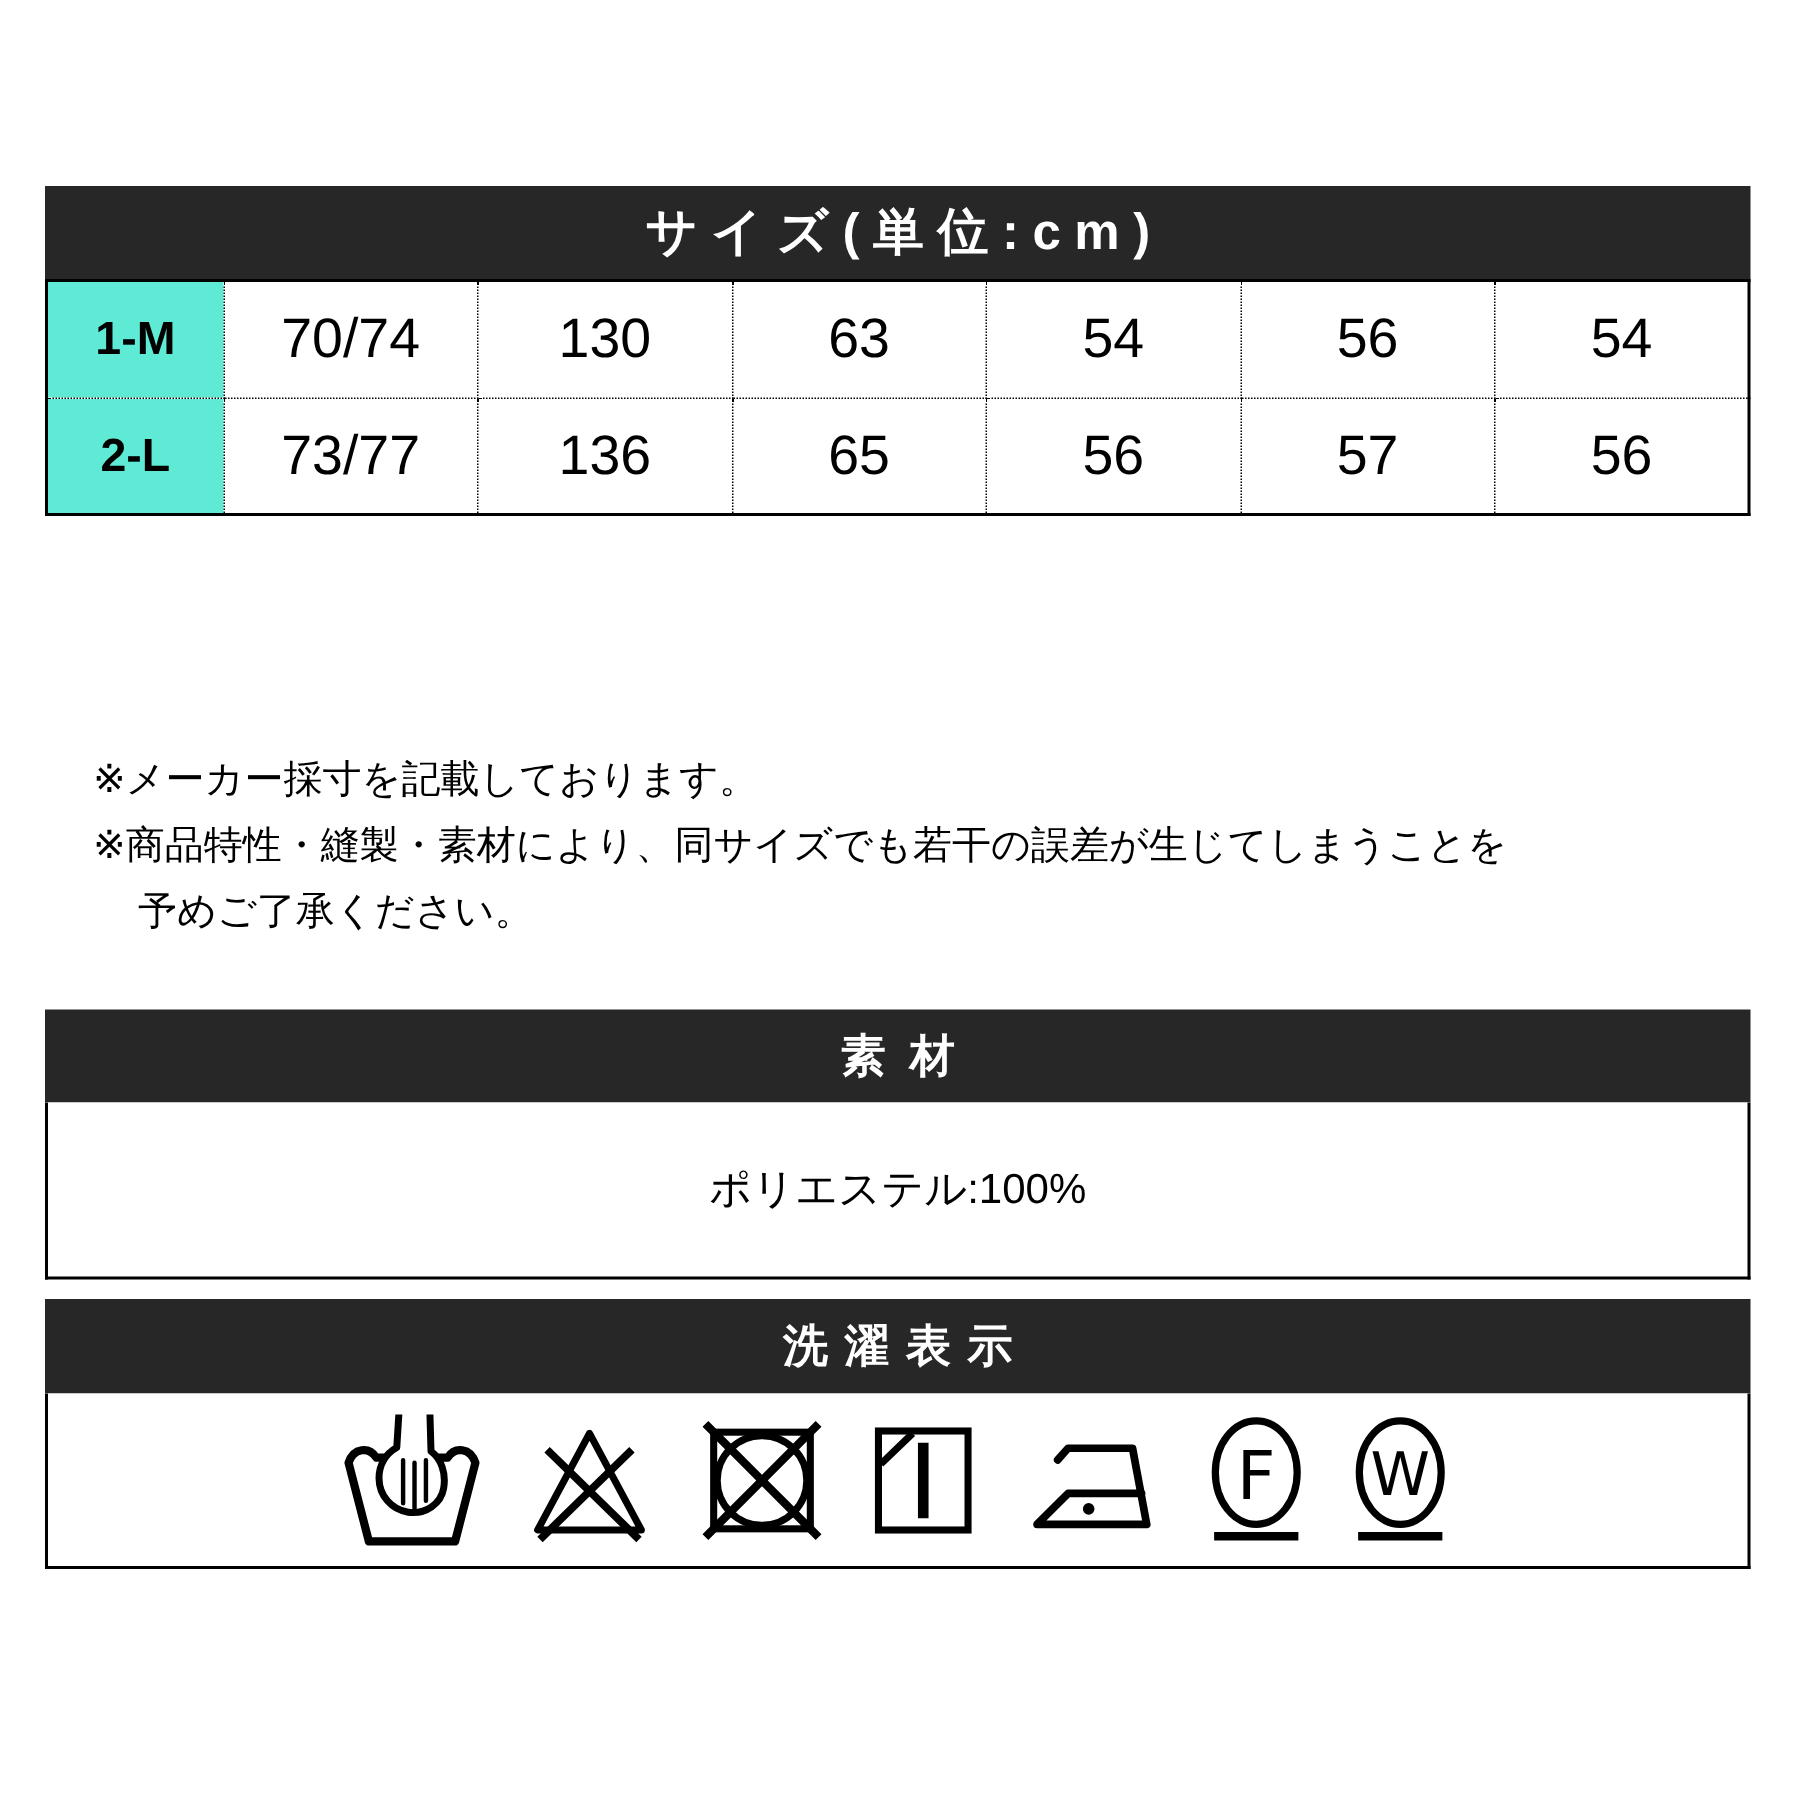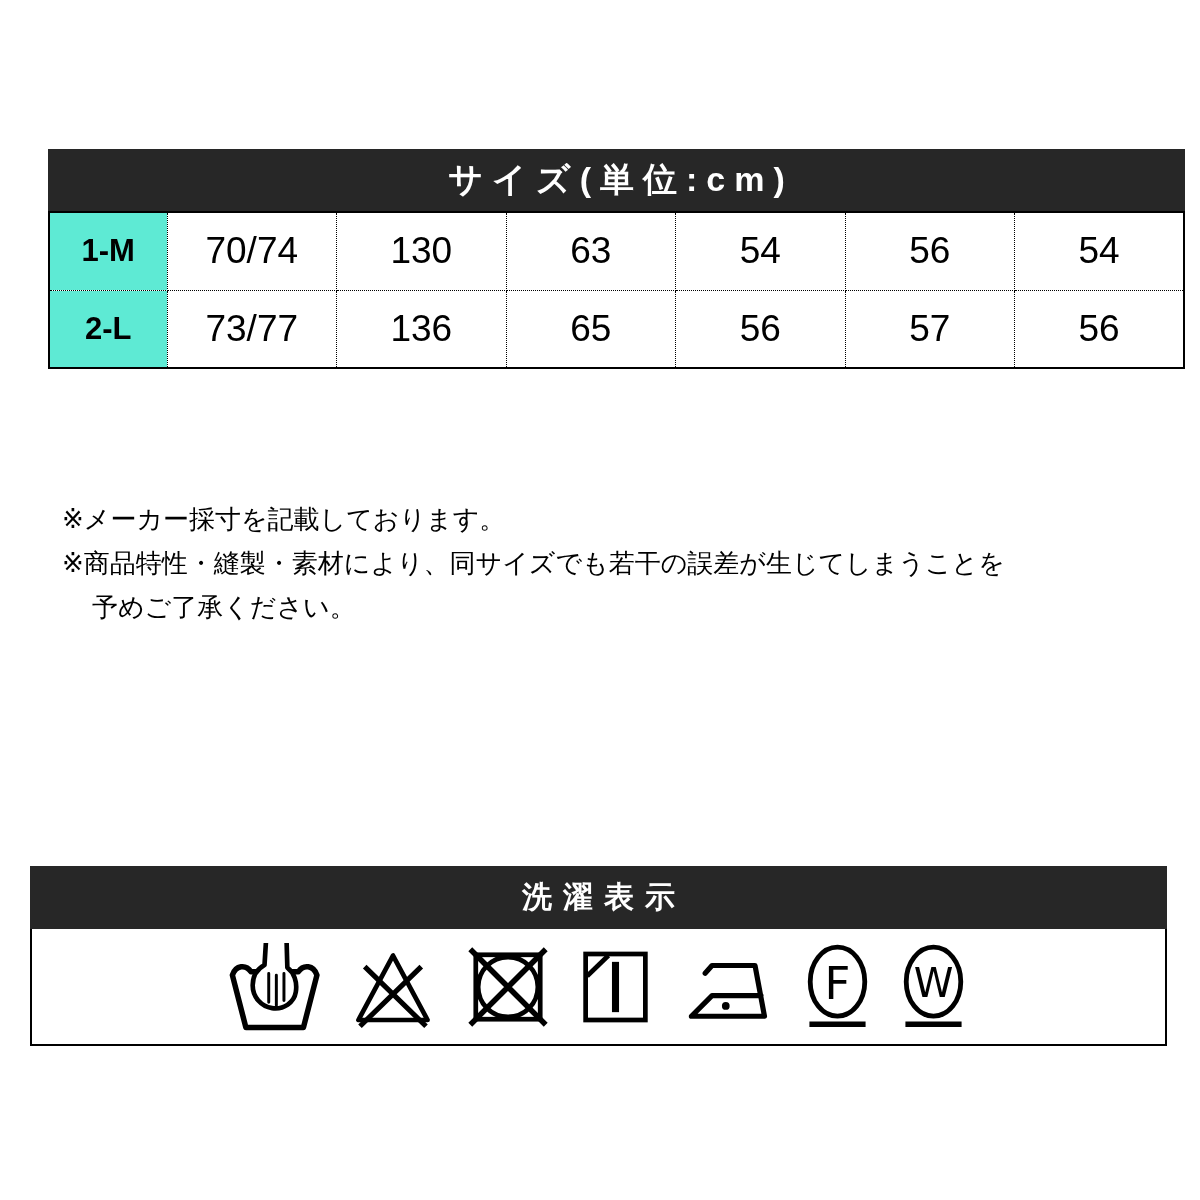--- a/index.html
+++ b/index.html
@@ -12,21 +12,21 @@
   .section { position:absolute; left:30px; width:1137px; box-sizing:border-box; }
 
   
   .black-bar {
     background:#272727; color:#fff; font-weight:bold;
     display:flex; align-items:center; justify-content:center;
     box-sizing:border-box;
   }
 
   
-  #size-section { top:149px;margin-left:18px; }
+  #size-section { top:124px; }
   #size-title { height:62px; font-size:34px; letter-spacing:9px; padding-left:9px; }
   table.size {
     width:100%; border-collapse:collapse; table-layout:fixed;
     border:2px solid #000; background:#fff;
   }
   table.size th, table.size td {
     border:1px dotted #000; text-align:center; vertical-align:middle; padding:0;
     overflow:hidden;
   }
   tr.head { height:97px; }
@@ -92,20 +92,24 @@
     </tbody>
       </table>
   </div>
 
   <div id="notes">
     <div>※メーカー採寸を記載しております。</div>
     <div>※商品特性・縫製・素材により、同サイズでも若干の誤差が生じてしまうことを</div>
     <div class="indent">予めご了承ください。</div>
   </div>
 
+  <div class="section" id="material-section">
+    <div class="black-bar" id="material-title">素材</div>
+    <div class="box-content" id="material-content">ポリエステル:100%</div>
+  </div>
 
   <div class="section" id="laundry-section">
     <div class="black-bar" id="laundry-title">洗濯表示</div>
     <div class="box-content" id="laundry-content">
 
       <svg width="93" height="88" viewBox="0 0 110 104">
         <path d="M4,38 C8,26 20,25 26,34 L82,34 C88,25 100,26 104,38 L88,100 L20,100 Z" fill="none" stroke="#000" stroke-width="6.5" stroke-linejoin="round"></path>
         <path d="M44,-6 L42,26 C33,31 28,40 28,50 C28,64 38,75 51,77 C65,79 77,70 79,58 C81,46 77,35 69,29 L68,-6 Z" fill="#fff" stroke="#000" stroke-width="5.5" stroke-linejoin="round"></path>
         <path d="M47,36 L47,70 M56,38 L56,74 M65,36 L65,68" fill="none" stroke="#000" stroke-width="3.5" stroke-linecap="round"></path>
       </svg>

